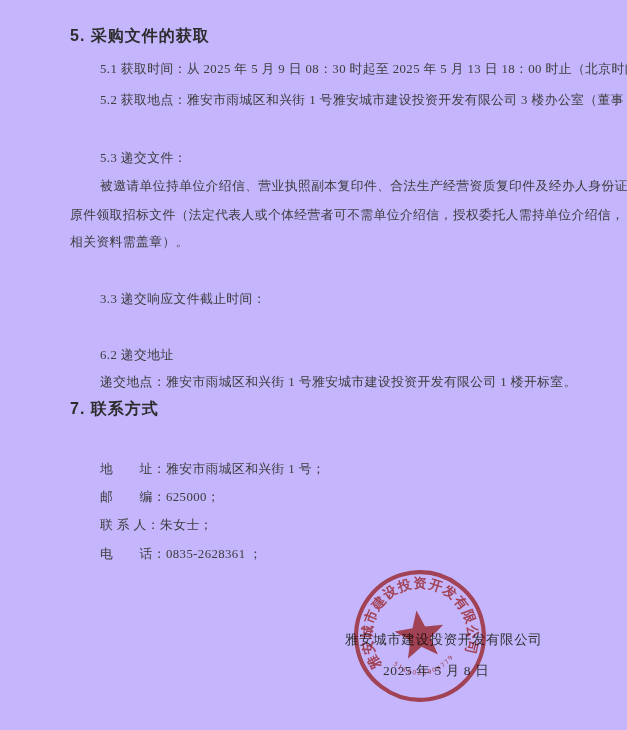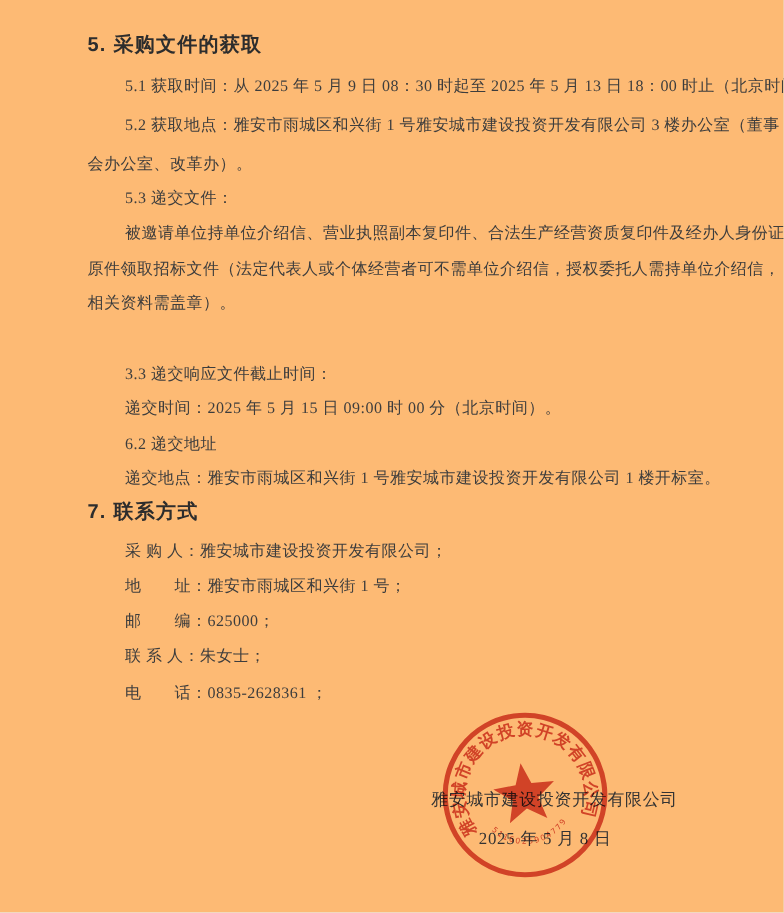--- a/index.html
+++ b/index.html
@@ -1,19 +1,19 @@
 <!DOCTYPE html>
 <html><head>
 <meta charset="utf-8">
 <style>
   html,body{margin:0;padding:0;background:#e8e8e8;}
   .page{
     position:relative;
     width:627px;height:730px;
-    background:#fdba74;
+    background:#c4b5fd;
     overflow:hidden;
     font-family:"Liberation Serif","DejaVu Serif",serif;
     color:#3a3a3a;
   }
   .h{
     position:absolute;left:70px;
     font-family:"Liberation Sans","DejaVu Sans",sans-serif;
     font-weight:bold;font-size:16px;color:#2d2d2d;
     letter-spacing:1px;white-space:nowrap;
   }
@@ -35,33 +35,30 @@
   }
 </style>
 </head>
 <body>
 
 <div class="page">
 
   <div class="h" style="top:26px">5. 采购文件的获取</div>
   <div class="t ind" style="top:61px">5.1 获取时间：从 2025 年 5 月 9 日 08：30 时起至 2025 年 5 月 13 日 18：00 时止（北京时间）。</div>
   <div class="t ind" style="top:92px">5.2 获取地点：雅安市雨城区和兴街 1 号雅安城市建设投资开发有限公司 3 楼办公室（董事</div>
-  <div class="t flush" style="top:123px">会办公室、改革办）。</div>
   <div class="t ind" style="top:150px">5.3 递交文件：</div>
   <div class="t ind" style="top:178px">被邀请单位持单位介绍信、营业执照副本复印件、合法生产经营资质复印件及经办人身份证</div>
   <div class="t flush" style="top:234px">相关资料需盖章）。</div>
   <div class="t flush" style="top:207px">原件领取招标文件（法定代表人或个体经营者可不需单位介绍信，授权委托人需持单位介绍信，</div>
 
   <div class="t ind" style="top:291px">3.3 递交响应文件截止时间：</div>
-  <div class="t ind" style="top:318px">递交时间：2025 年 5 月 15 日 09:00 时 00 分（北京时间）。</div>
   <div class="t ind" style="top:347px">6.2 递交地址</div>
   <div class="t ind" style="top:374px">递交地点：雅安市雨城区和兴街 1 号雅安城市建设投资开发有限公司 1 楼开标室。</div>
 
   <div class="h" style="top:399px">7. 联系方式</div>
-  <div class="t ind" style="top:433px">采 购 人：雅安城市建设投资开发有限公司；</div>
   <div class="t ind" style="top:461px">地　　址：雅安市雨城区和兴街 1 号；</div>
   <div class="t ind" style="top:489px">邮　　编：625000；</div>
   <div class="t ind" style="top:517px">联 系 人：朱女士；</div>
   <div class="t ind" style="top:546px">电　　话：0835-2628361 ；</div>
 
   <div class="sig" style="left:345px;top:631px">雅安城市建设投资开发有限公司</div>
   <div class="sig" style="left:383px;top:662px">2025 年 5 月 8 日</div>
 
   <svg class="seal" viewBox="0 0 136 136">
     <defs>

